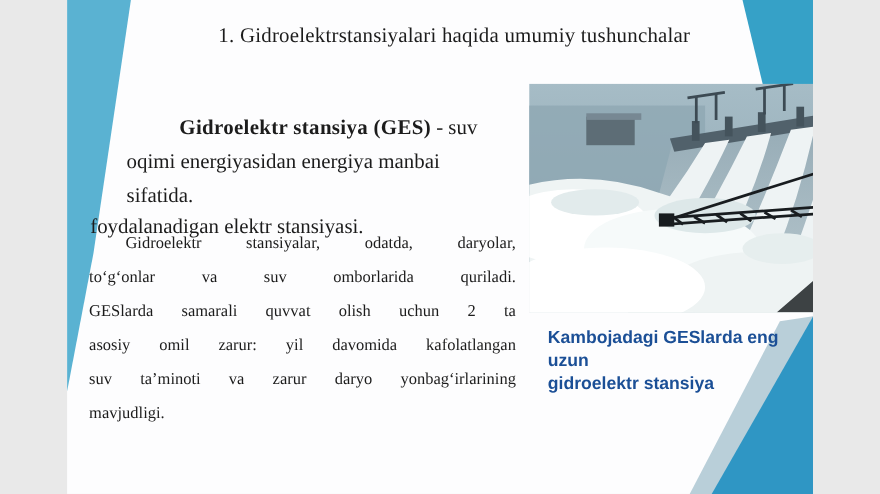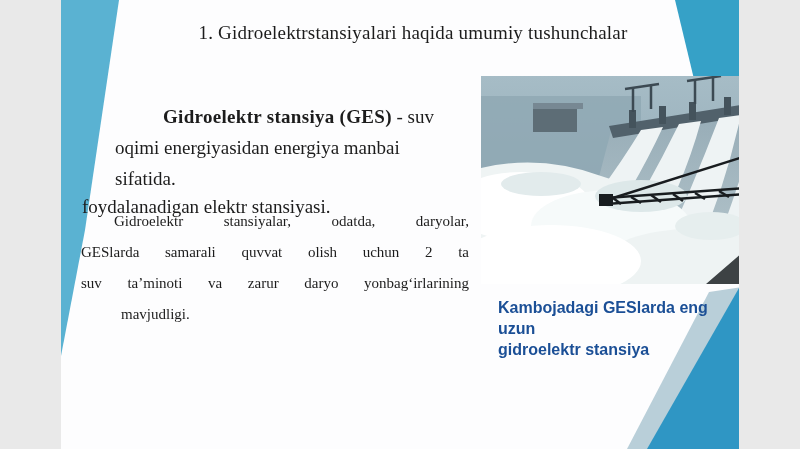--- a/index.html
+++ b/index.html
@@ -40,21 +40,21 @@
   }
   .para2{
     position:absolute;left:20px;top:206px;width:388px;z-index:2;
     font-size:15px;
   }
   .para2 .jline{
     height:31px;line-height:31px;
     text-align:justify;text-align-last:justify;white-space:nowrap;
   }
   .para2 .jline.first{padding-left:33px;width:355px;}
-  .para2 .jline.last{text-align-last:left;margin-left:40px;}
+  .para2 .jline.last{text-align-last:left;}
   .photo{
     position:absolute;left:420px;top:76px;width:366px;height:208px;z-index:1;
     overflow:hidden;
   }
   .photo svg{display:block;}
   .caption{
     position:absolute;left:437px;top:297px;z-index:2;
     font-family:"Liberation Sans", sans-serif;font-weight:bold;
     font-size:16px;line-height:21px;color:var(--caption);
   }
@@ -76,21 +76,23 @@
 
   <div class="para1">
     <div class="indent"><span class="b">Gidroelektr stansiya (GES)</span><span> - suv</span></div>
     <div>oqimi energiyasidan energiya manbai</div>
     <div>sifatida.</div>
   </div>
   <div class="overlap-line">foydalanadigan elektr stansiyasi.</div>
 
   <div class="para2">
     <div class="jline first">Gidroelektr stansiyalar, odatda, daryolar,</div>
+    <div class="jline">to‘g‘onlar va suv omborlarida quriladi.</div>
     <div class="jline">GESlarda samarali quvvat olish uchun 2 ta</div>
+    <div class="jline">asosiy omil zarur: yil davomida kafolatlangan</div>
     <div class="jline">suv ta’minoti va zarur daryo yonbag‘irlarining</div>
     <div class="jline last">mavjudligi.</div>
   </div>
 
   <div class="photo">
     <svg width="366" height="208" viewBox="0 0 366 208" aria-hidden="true">
       <defs>
         <linearGradient id="sky" x1="0" y1="0" x2="0" y2="1">
           <stop offset="0" stop-color="#a6bcc6"></stop>
           <stop offset="1" stop-color="#8aa3af"></stop>

